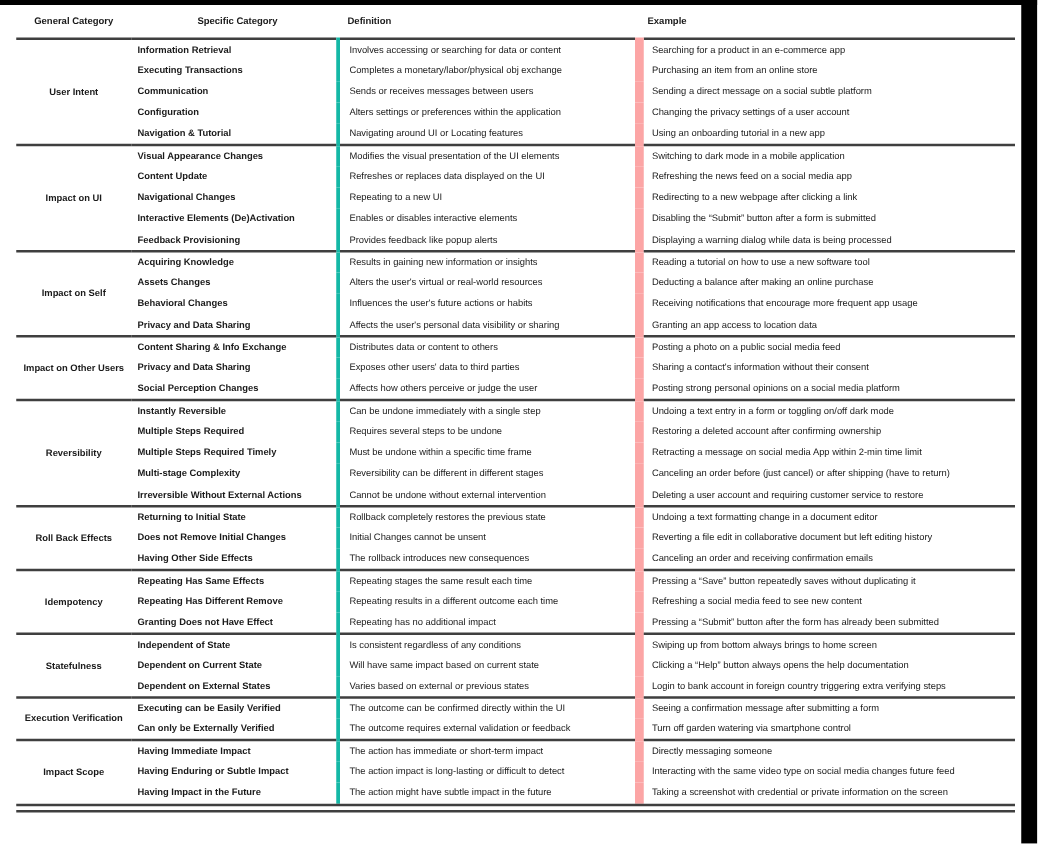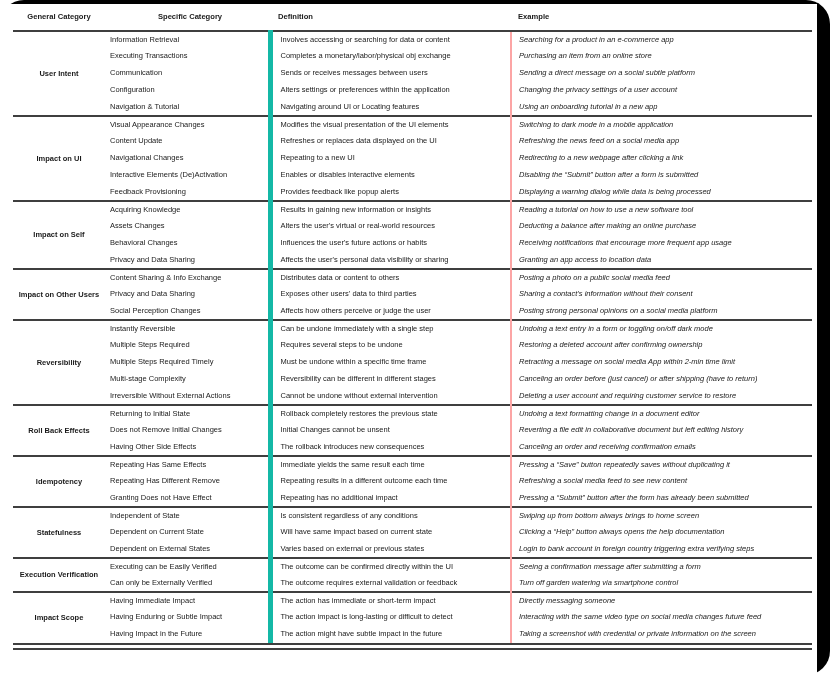--- a/index.html
+++ b/index.html
@@ -1,18 +1,18 @@
 <!DOCTYPE html>
 <html><head>
 <meta charset="utf-8">
 <style>
   html,body{margin:0;padding:0;background:#fff;}
   .page{
     position:relative;width:830px;height:675px;background:#ffffff;
-    font-family:"Liberation Sans", sans-serif;overflow:hidden;color:#1a1a1a;border-radius:24px;
+    font-family:"Liberation Sans", sans-serif;overflow:hidden;color:#1a1a1a;
   }
   .top-bar{position:absolute;top:0;left:0;width:830px;height:4px;background:#000;}
   .right-bar{position:absolute;top:0;right:0;width:13px;height:675px;background:#000;}
   .table-area{position:absolute;left:13px;top:4px;width:799px;}
   table.tax{
     border-collapse:collapse;table-layout:fixed;width:799px;
     font-size:7.5px;line-height:1.1;
   }
   col.c1{width:92px;}col.c2{width:165px;}col.c3{width:241px;}col.c4{width:301px;}
   thead th{
@@ -23,23 +23,23 @@
   thead th.h2{padding-left:5px;text-align:center;}
   thead th.h3{padding-left:8px;}
   thead th.h4{padding-left:7px;}
   tbody{border-top:2px solid #3f3f3f;}
   tbody tr{height:17px;}
   td{vertical-align:middle;padding:0;white-space:nowrap;overflow:hidden;}
   td.cat{
     font-weight:bold;text-align:center;white-space:normal;
     padding:0 4px;line-height:1.25;
   }
-  td.spec{padding-left:5px;}
-  td.def{border-left:5px solid #14b8a6;padding-left:8px;}
-  td.ex{border-left:2px solid #fca5a5;padding-left:7px;font-style:italic;}
+  td.spec{padding-left:5px;font-weight:bold;}
+  td.def{border-left:3px solid #14b8a6;padding-left:8px;}
+  td.ex{border-left:7px solid #fca5a5;padding-left:7px;}
   .double-rule{
     width:799px;height:3px;
     border-top:2px solid #3f3f3f;border-bottom:2px solid #3f3f3f;
     box-sizing:content-box;
   }
 </style>
 </head>
 <body>
 
 <div class="page">
@@ -202,21 +202,21 @@
           <tr>
             <td class="spec">Having Other Side Effects</td>
             <td class="def">The rollback introduces new consequences</td>
             <td class="ex">Canceling an order and receiving confirmation emails</td>
           </tr>
         </tbody>
         <tbody>
           <tr>
             <td class="cat" rowspan="3">Idempotency</td>
             <td class="spec">Repeating Has Same Effects</td>
-            <td class="def">Immediate yields the same result each time</td>
+            <td class="def">Repeating stages the same result each time</td>
             <td class="ex">Pressing a “Save” button repeatedly saves without duplicating it</td>
           </tr>
           <tr>
             <td class="spec">Repeating Has Different Remove</td>
             <td class="def">Repeating results in a different outcome each time</td>
             <td class="ex">Refreshing a social media feed to see new content</td>
           </tr>
           <tr>
             <td class="spec">Granting Does not Have Effect</td>
             <td class="def">Repeating has no additional impact</td>

